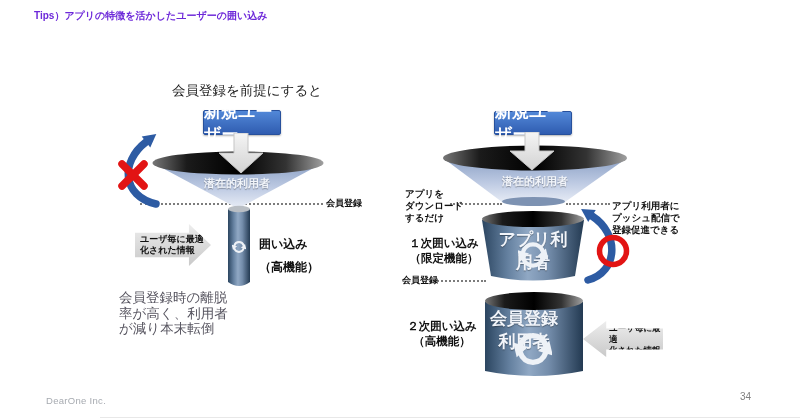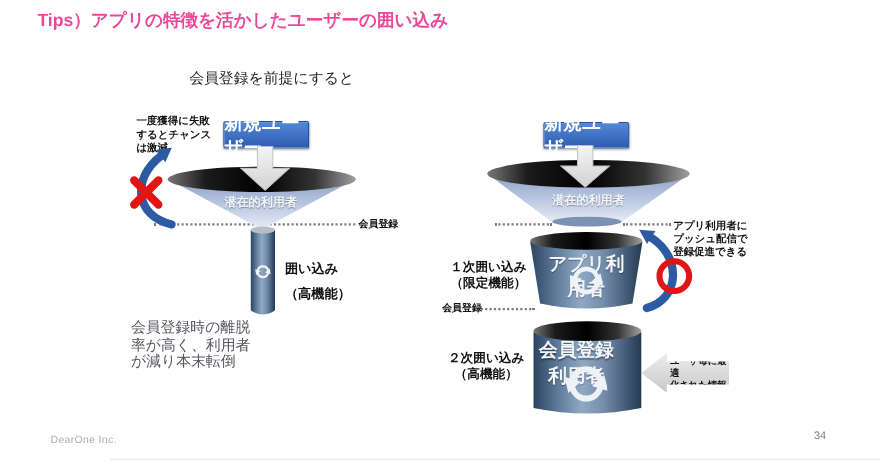--- a/index.html
+++ b/index.html
@@ -1,21 +1,21 @@
 <!DOCTYPE html>
 <html><head>
 <meta charset="utf-8">
 <style>
   html,body{margin:0;padding:0;background:#fff;}
   .slide{
     position:relative;width:800px;height:420px;background:#ffffff;overflow:hidden;
     font-family:"Liberation Sans","DejaVu Sans",sans-serif;color:#1a1a1a;
   }
   .abs{position:absolute;}
-  .title{position:absolute;left:34px;top:9px;font-size:16px;font-weight:bold;color:#ec4899;}
+  .title{position:absolute;left:34px;top:9px;font-size:10px;font-weight:bold;color:#6d28d9;}
   .heading{position:absolute;font-size:13.5px;font-weight:400;color:#1f1f1f;}
   .note{position:absolute;font-size:9.5px;font-weight:bold;line-height:12px;color:#111;white-space:pre-line;}
   .bluebox{
     position:absolute;display:flex;align-items:center;justify-content:center;
     background:linear-gradient(180deg,#5288d8,#2f5cb0);
     border:1px solid #27509c;border-radius:2px;
     color:#fff;font-size:17px;font-weight:bold;
     box-shadow:0 1px 2px rgba(0,0,0,.3);
   }
   .funnel-label{position:absolute;text-align:center;color:#f2f5fa;font-size:11px;font-weight:bold;text-shadow:0 1px 1px rgba(0,0,0,.35);}
@@ -61,25 +61,22 @@
       </linearGradient>
       <linearGradient id="gArrow" x1="0" y1="0" x2="0" y2="1">
         <stop offset="0" stop-color="#f5f5f5"></stop>
           <stop offset="1" stop-color="#d2d2d2"></stop>
       </linearGradient>
     </defs>
   </svg>
 
   <div class="title">Tips）アプリの特徴を活かしたユーザーの囲い込み</div>
 
-  <div class="heading" style="left:147px;top:62px;width:200px;text-align:center">会員登録を前提にすると</div>
-
-  <div class="note" style="left:124px;top:105px">一度獲得に失敗
-するとチャンス
-は激減</div>
+  <div class="heading" style="left:147px;top:82px;width:200px;text-align:center">会員登録を前提にすると</div>
+
 
   <div class="bluebox" style="left:203px;top:110px;width:76px;height:23px">
     <span>新規ユーザー</span>
   </div>
 
   <div class="dots" style="left:140px;top:203px;width:183px"></div>
   <div class="tinylabel" style="left:326px;top:197px">会員登録</div>
 
   <svg class="abs" style="left:150px;top:149px" width="178" height="60">
     <polygon points="3,14 173,14 91,58 85,58" fill="url(#gCone)"></polygon>
@@ -108,20 +105,24 @@
   <svg class="abs" style="left:232px;top:240px" width="14" height="14" viewBox="-16 -16 32 32">
     <path d="M 10.5,-3.5 A 11,11 0 0 0 -10.5,-3.5" fill="none" stroke="#eef2f7" stroke-width="4.5" stroke-linecap="round"></path>
     <path d="M -10.5,3.5 A 11,11 0 0 0 10.5,3.5" fill="none" stroke="#eef2f7" stroke-width="4.5" stroke-linecap="round"></path>
     <polygon points="0,-6.5 11,0 0,6.5" transform="translate(-10.5,-3.5) rotate(107)" fill="#eef2f7"></polygon>
     <polygon points="0,-6.5 11,0 0,6.5" transform="translate(10.5,3.5) rotate(-73)" fill="#eef2f7"></polygon>
   </svg>
 
   <div class="lockin" style="left:259px;top:233px">囲い込み
 （高機能）</div>
 
+  <div class="blockarrow right" style="left:135px;top:224px;width:76px;height:42px">
+    <div class="txt" style="font-size:9px;line-height:11.5px;padding-left:5px">ユーザ毎に最適
+化された情報</div>
+  </div>
 
   <div class="caption" style="left:119px;top:290px">会員登録時の離脱
 率が高く、利用者
 が減り本末転倒</div>
 
 
   <div class="bluebox" style="left:494px;top:111px;width:76px;height:22px">
     <span>新規ユーザー</span>
   </div>
 
@@ -133,20 +134,23 @@
     <ellipse cx="92.5" cy="56.5" rx="31.5" ry="4.5" fill="#7d92b2"></ellipse>
     <ellipse cx="94" cy="13" rx="92" ry="12.5" fill="url(#gRim)"></ellipse>
   </svg>
 
   <svg class="abs" style="left:509px;top:132px" width="46" height="40">
     <polygon points="16,0 30,0 30,19 45,19 23,38 1,19 16,19" fill="url(#gArrow)" stroke="#c5c5c5" stroke-width="1"></polygon>
   </svg>
 
   <div class="funnel-label" style="left:485px;top:174px;width:100px">潜在的利用者</div>
 
+  <div class="note" style="left:405px;top:188px">アプリを
+ダウンロード
+するだけ</div>
   <div class="note" style="left:612px;top:200px">アプリ利用者に
 プッシュ配信で
 登録促進できる</div>
 
   <div class="dots" style="left:430px;top:280px;width:56px"></div>
   <div class="tinylabel" style="left:402px;top:274px">会員登録</div>
 
   <svg class="abs" style="left:478px;top:206px" width="110" height="82">
     <path d="M 4,14 L 106,14 L 97,70 Q 55,79 13,70 Z" fill="url(#gSteel)"></path>
     <ellipse cx="55" cy="13" rx="51" ry="8" fill="url(#gRim)"></ellipse>

